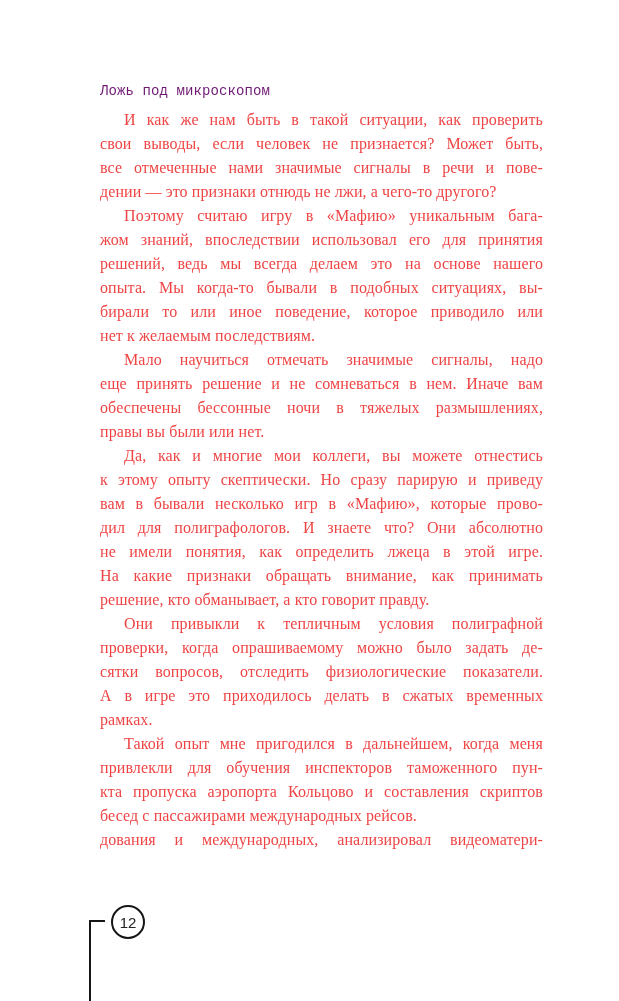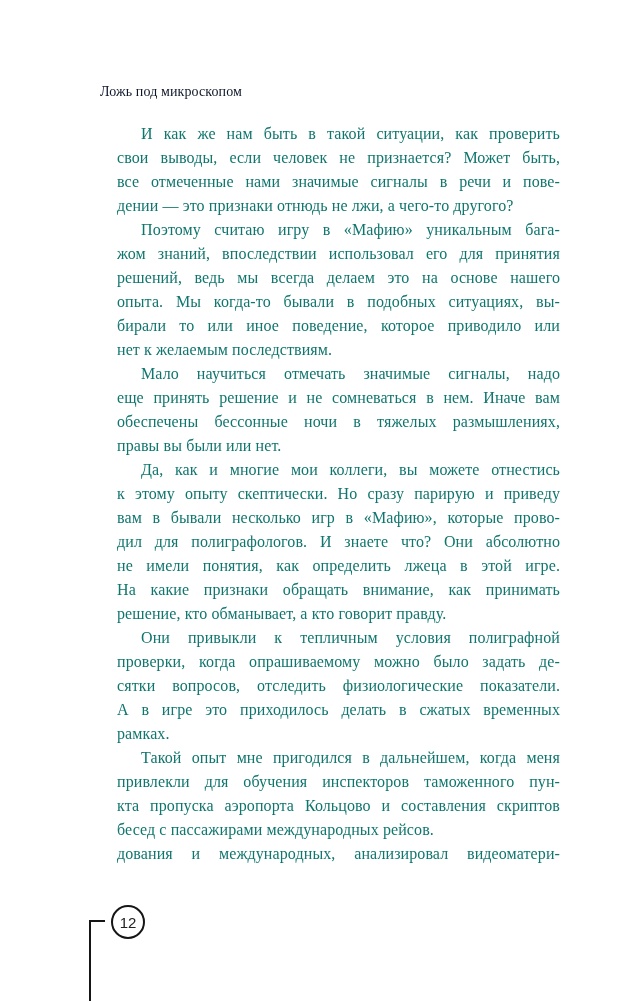--- a/index.html
+++ b/index.html
@@ -13,33 +13,32 @@
     height: 1001px;
     background: #ffffff;
     overflow: hidden;
     font-family: "Liberation Serif", "DejaVu Serif", serif;
   }
   .running-head {
     position: absolute;
     left: 100px;
     top: 83px;
     width: 443px;
-    font-family: Liberation Serif, serif;
+    font-family: Liberation Mono, monospace;
     font-size: 14px;
     line-height: 17px;
     letter-spacing: 0.1px;
-    color: #0f172a;
+    color: #701a75;
   }
   .text-block {
     position: absolute;
     left: 100px;
-    top: 122px;
+    top: 108px;
     width: 443px;
-    color: #0f766e;
-    margin-left: 17px;
+    color: #ef4444;
   }
   .para {
     margin: 0;
     padding: 0;
   }
   .line {
     font-size: 16px;
     line-height: 24px;
     text-align: justify;
     text-align-last: justify;

